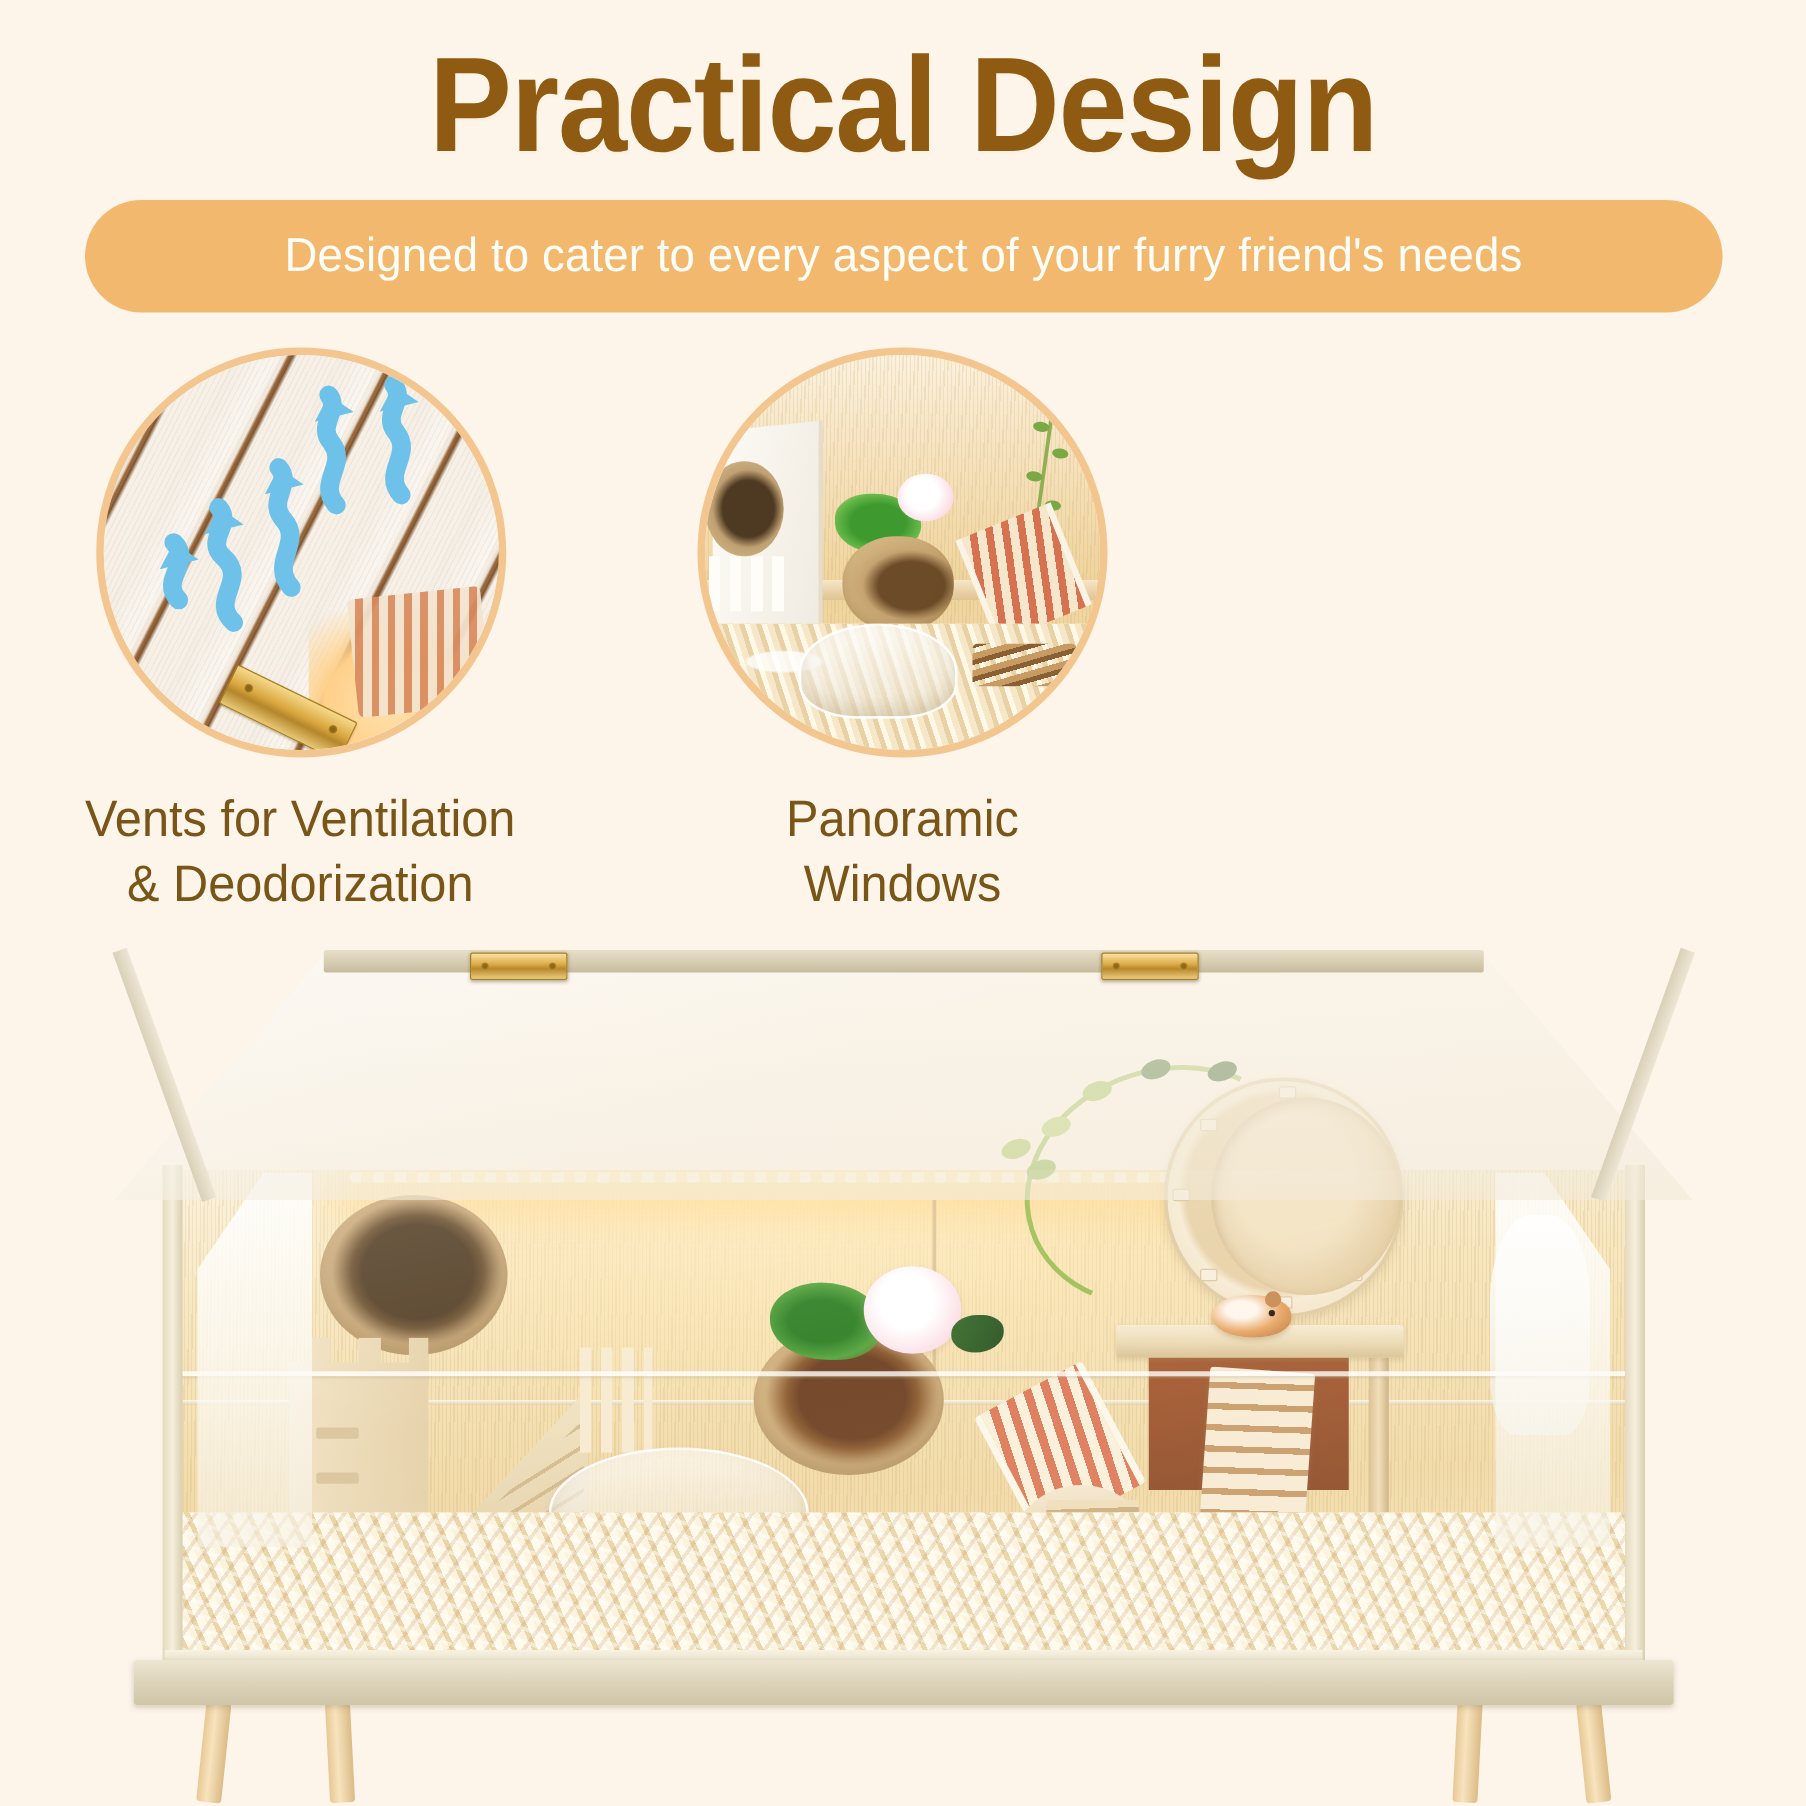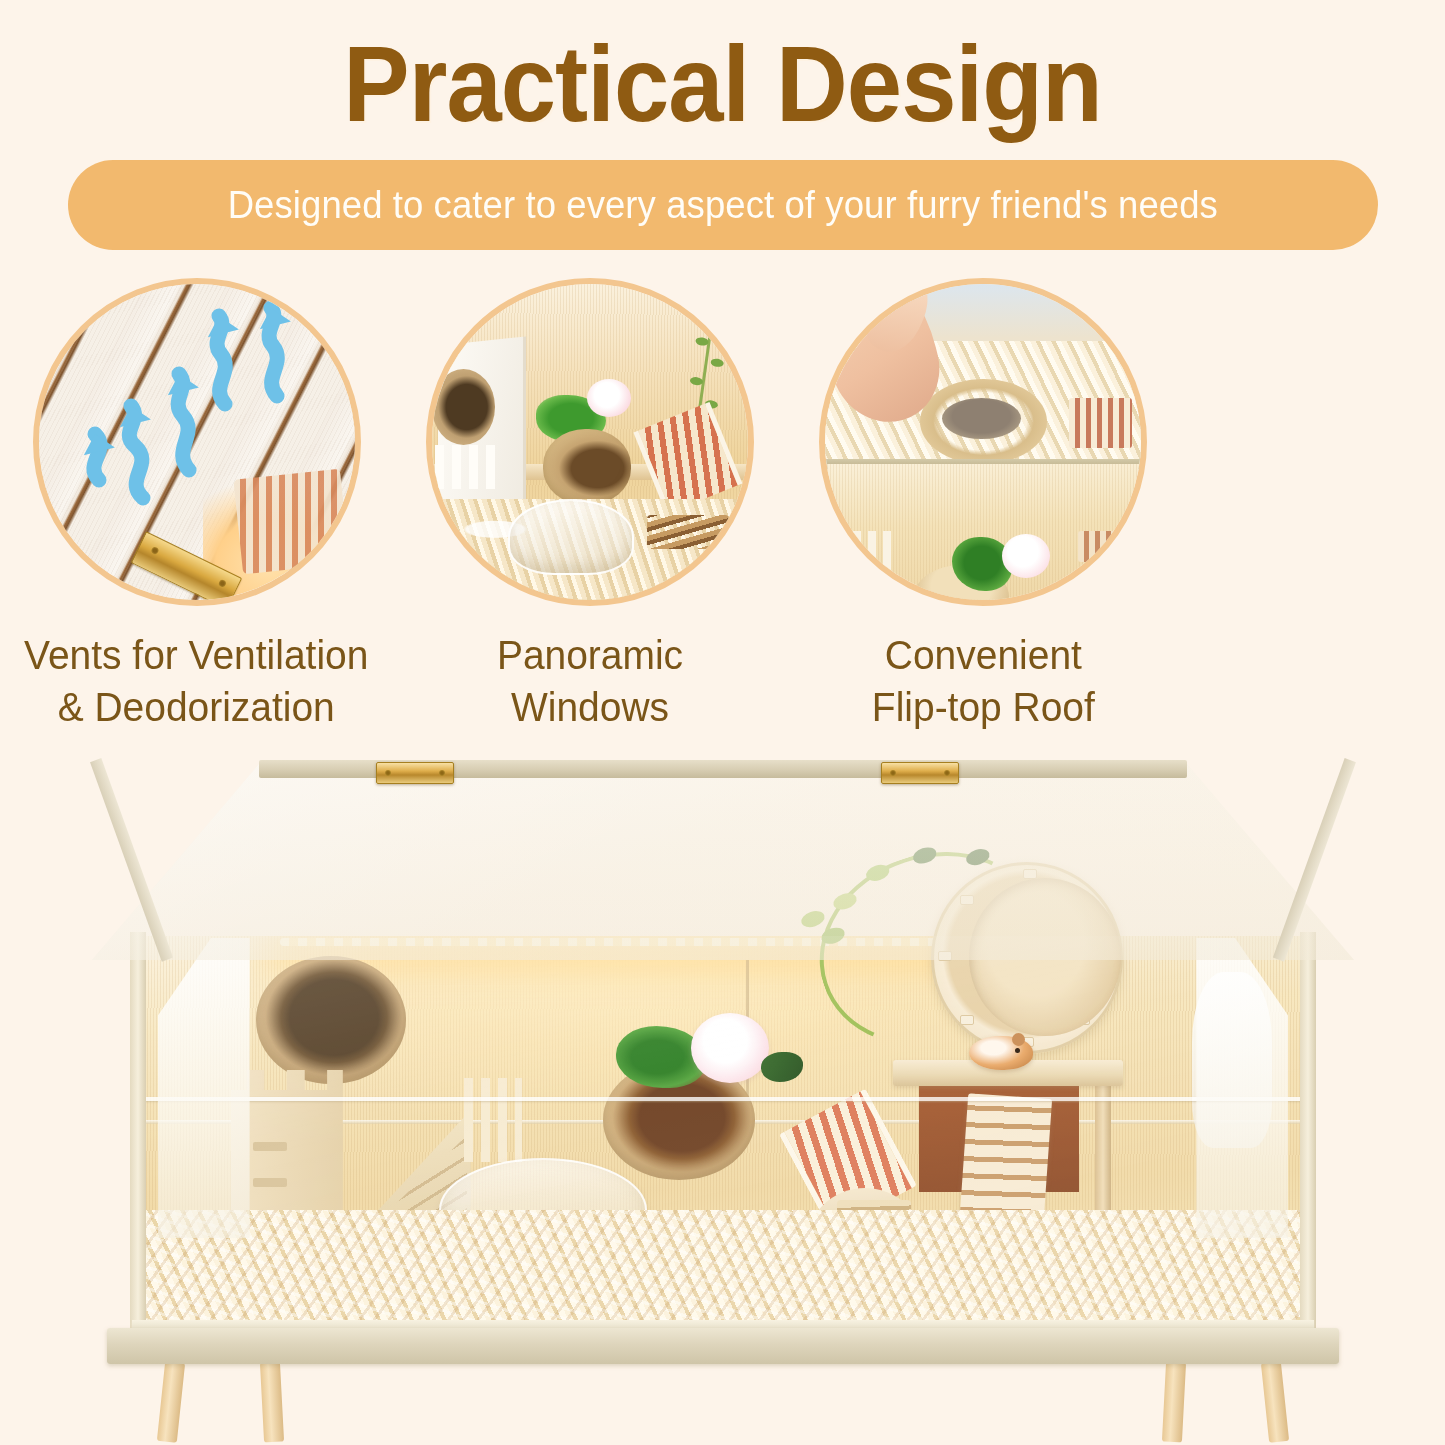--- a/index.html
+++ b/index.html
@@ -637,43 +637,20 @@
         <div class="c2-ramp"></div>
         <div class="bedding"></div>
         <div class="c2-sticks"></div>
         <div class="c2-dome"></div>
       </div>
     </div>
     <div class="feature-label">Panoramic
 Windows</div>
   </div>
 
-  <div class="feature">
-    <div class="circle">
-      <div class="circle-inner">
-        <div class="c3-top"></div>
-        <div class="c3-shav"></div>
-        <div class="c3-ring"></div>
-        <div class="c3-hole"></div>
-        <div class="c3-ladder2"></div>
-        <div class="c3-hand"></div>
-        <div class="c3-finger"></div>
-        <div class="c3-divider"></div>
-        <div class="c3-bot"></div>
-        <div class="c3-bot-grain"></div>
-        <div class="c3-picket"></div>
-        <div class="c3-nest"></div>
-        <div class="c3-green"></div>
-        <div class="c3-flower"></div>
-        <div class="c3-strip"></div>
-      </div>
-    </div>
-    <div class="feature-label">Convenient
-Flip-top Roof</div>
-  </div>
 </div>
 
 <div class="product">
   <div class="cage">
 
     <div class="leg l1"></div>
     <div class="leg l2"></div>
     <div class="leg r1"></div>
     <div class="leg r2"></div>
 

